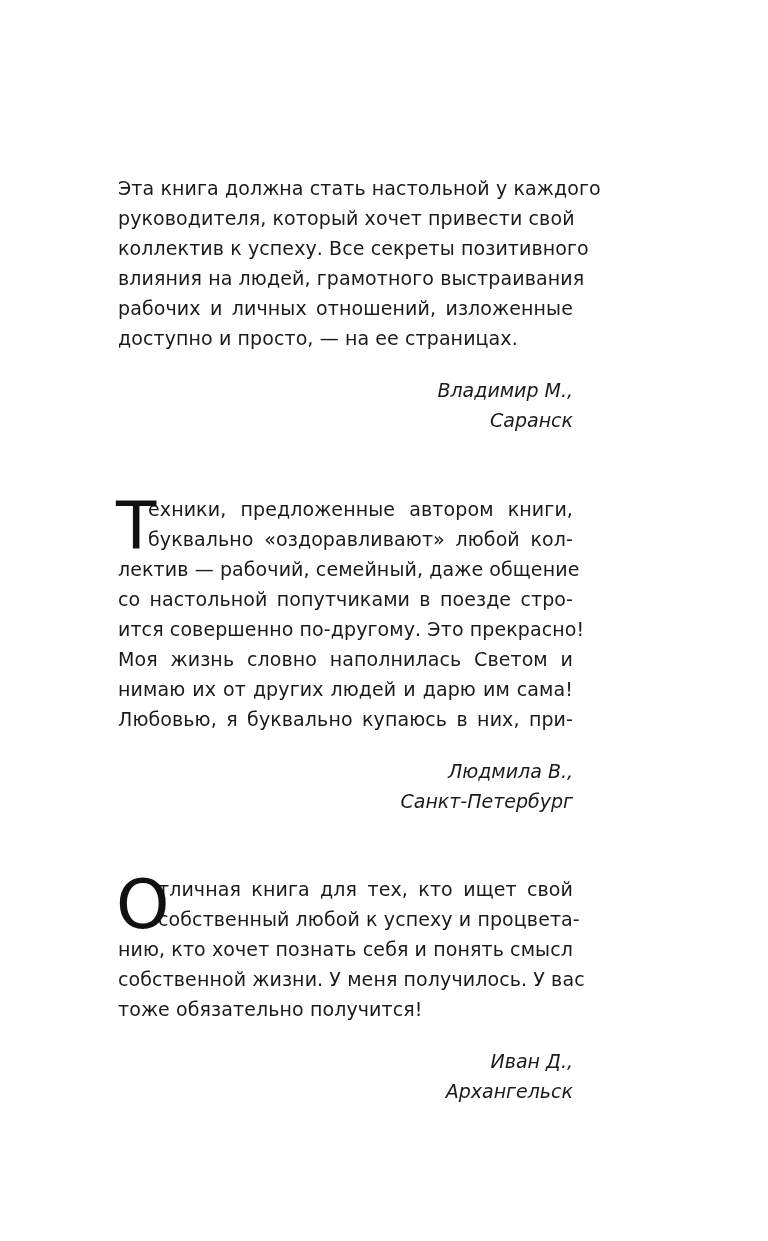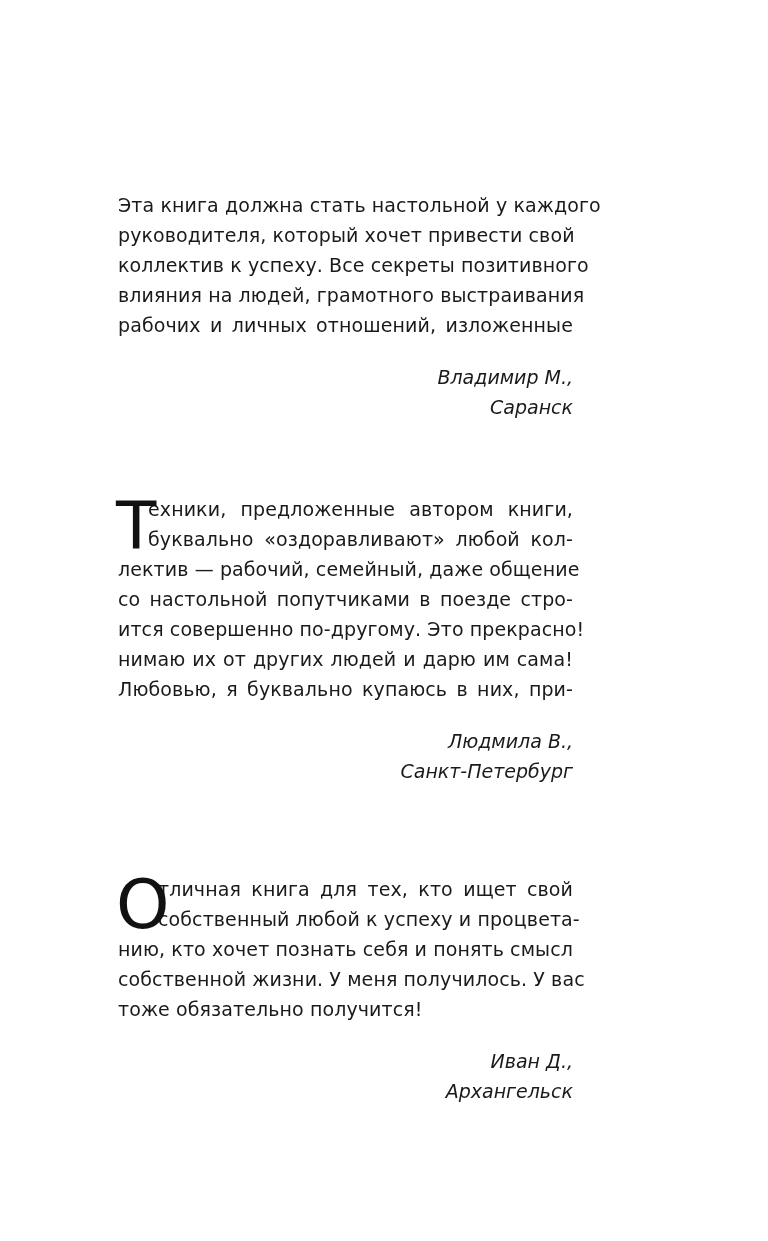--- a/index.html
+++ b/index.html
@@ -75,51 +75,53 @@
     .signature {
       text-align: right;
       font-style: italic;
       font-size: 19px;
       line-height: 30px;
       margin-top: 22px;
     }
     .signature span {
       display: block;
     }
-    #review-1 { position: absolute; top: 18px; left: 0; width: 455px; }
+    #review-1 { position: absolute; top: 1px; left: 0; width: 455px; }
     #review-2 { position: absolute; top: 322px; left: 0; width: 455px; }
     #review-3 { position: absolute; top: 702px; left: 0; width: 455px; }
   </style>
 </head>
 <body>
 
 <div class="page">
 
   <div class="review" id="review-1">
     <div class="body-text">
       <span class="line">Эта книга должна стать настольной у каждого</span>
       <span class="line">руководителя, который хочет привести свой</span>
       <span class="line">коллектив к успеху. Все секреты позитивного</span>
       <span class="line">влияния на людей, грамотного выстраивания</span>
       <span class="line">рабочих и личных отношений, изложенные</span>
+      <span class="line last">доступно и просто, — на ее страницах.</span>
     </div>
     <div class="signature">
       <span>Владимир М.,</span>
       <span>Саранск</span>
     </div>
   </div>
 
   <div class="review dropcap-wrap" id="review-2">
     <span class="dropcap">Т</span>
     <div class="body-text">
       <span class="line cap-line">ехники, предложенные автором книги,</span>
       <span class="line cap-line">буквально «оздоравливают» любой кол-</span>
       <span class="line">лектив — рабочий, семейный, даже общение</span>
       <span class="line">со настольной попутчиками в поезде стро-</span>
       <span class="line">ится совершенно по-другому. Это прекрасно!</span>
+      <span class="line">Моя жизнь словно наполнилась Светом и</span>
       <span class="line">нимаю их от других людей и дарю им сама!</span>
       <span class="line">Любовью, я буквально купаюсь в них, при-</span>
     </div>
     <div class="signature">
       <span>Людмила В.,</span>
       <span>Санкт-Петербург</span>
     </div>
   </div>
 
   <div class="review dropcap-wrap" id="review-3">

